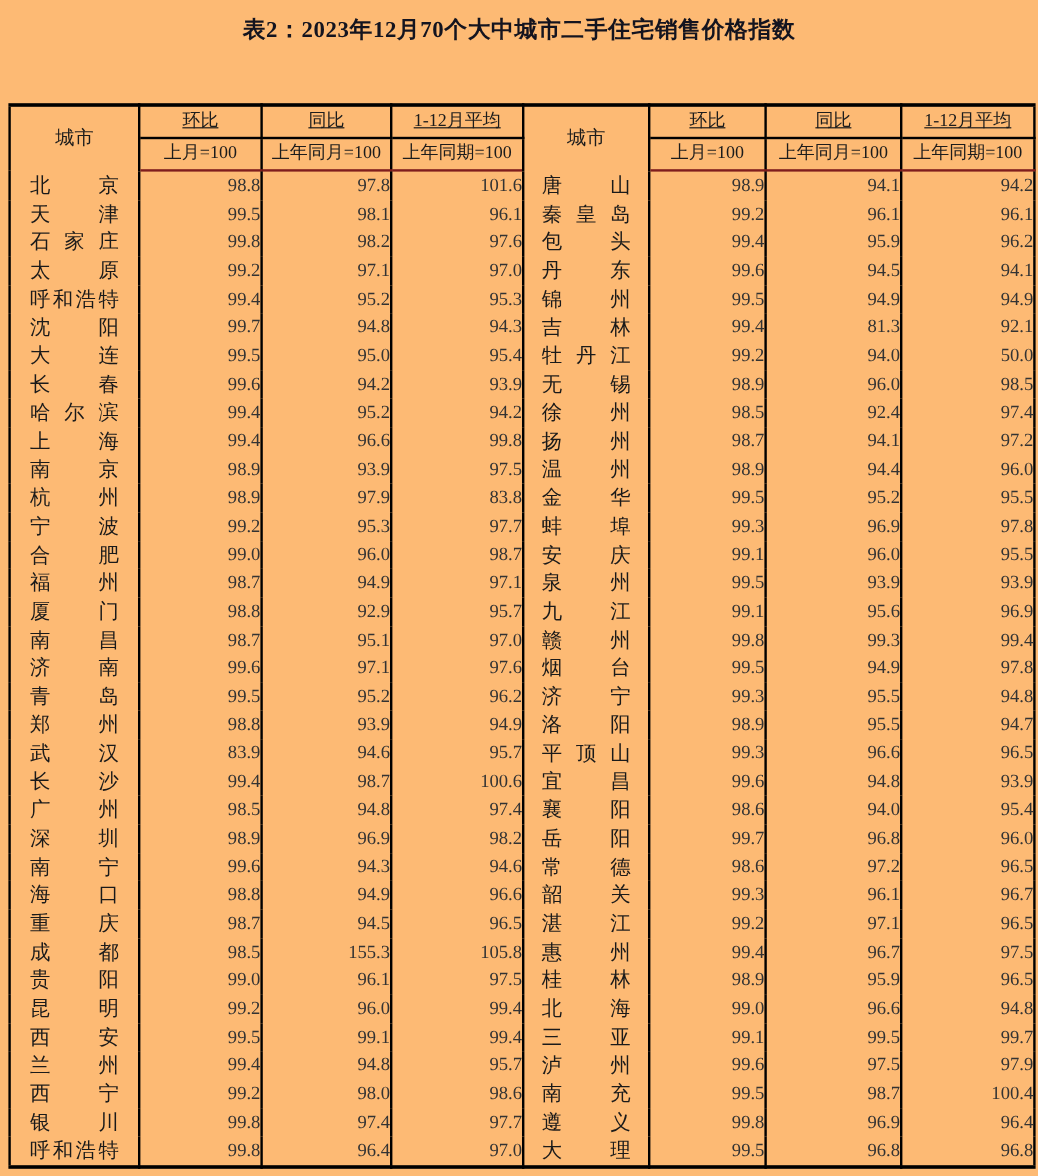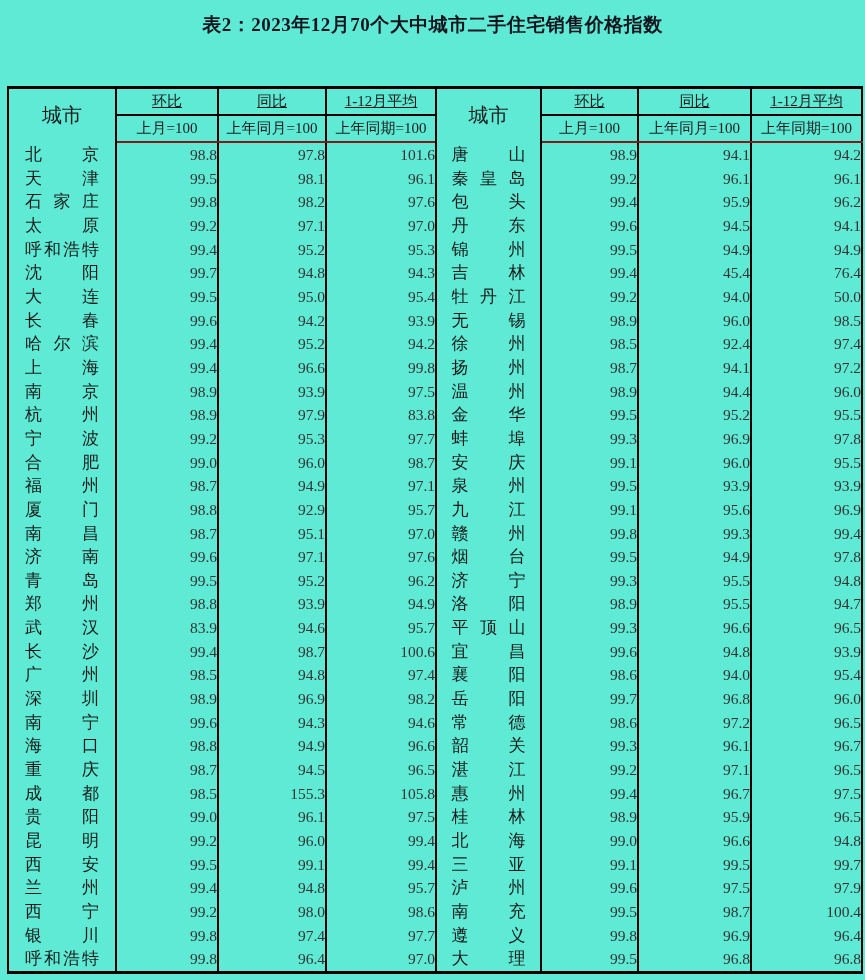--- a/index.html
+++ b/index.html
@@ -4,21 +4,21 @@
 <style>
   html, body {
     margin: 0;
     padding: 0;
     background: #ffffff;
   }
   .page {
     position: relative;
     width: 865px;
     height: 980px;
-    background: #5eead4;
+    background: #fdba74;
     overflow: hidden;
     font-family: "Liberation Serif", "DejaVu Serif", serif;
   }
   .title {
     margin: 0;
     position: absolute;
     top: 12px;
     left: 0;
     width: 865px;
     text-align: center;
@@ -49,21 +49,21 @@
   }
   thead th {
     font-weight: normal;
     font-size: 15px;
     color: #1c1c1c;
     text-align: center;
     height: 25px;
     line-height: 25px;
   }
   thead th.city-h {
-    font-size: 20px;
+    font-size: 16px;
     vertical-align: middle;
   }
   thead tr.grp th.sub-top {
     border-bottom: 2px solid #000;
     text-decoration: underline;
   }
   thead tr.sub th {
     border-bottom: 2px solid #7f1d1d;
   }
   tbody td {
@@ -179,22 +179,22 @@
           <td class="num">94.9</td>
           <td class="num">94.9</td>
         </tr>
         <tr>
           <td class="city"><span class="cjust">沈阳</span></td>
           <td class="num">99.7</td>
           <td class="num">94.8</td>
           <td class="num">94.3</td>
           <td class="city"><span class="cjust">吉林</span></td>
           <td class="num">99.4</td>
-          <td class="num">45.4</td>
-          <td class="num">76.4</td>
+          <td class="num">81.3</td>
+          <td class="num">92.1</td>
         </tr>
         <tr>
           <td class="city"><span class="cjust">大连</span></td>
           <td class="num">99.5</td>
           <td class="num">95.0</td>
           <td class="num">95.4</td>
           <td class="city"><span class="cjust">牡丹江</span></td>
           <td class="num">99.2</td>
           <td class="num">94.0</td>
           <td class="num">50.0</td>

